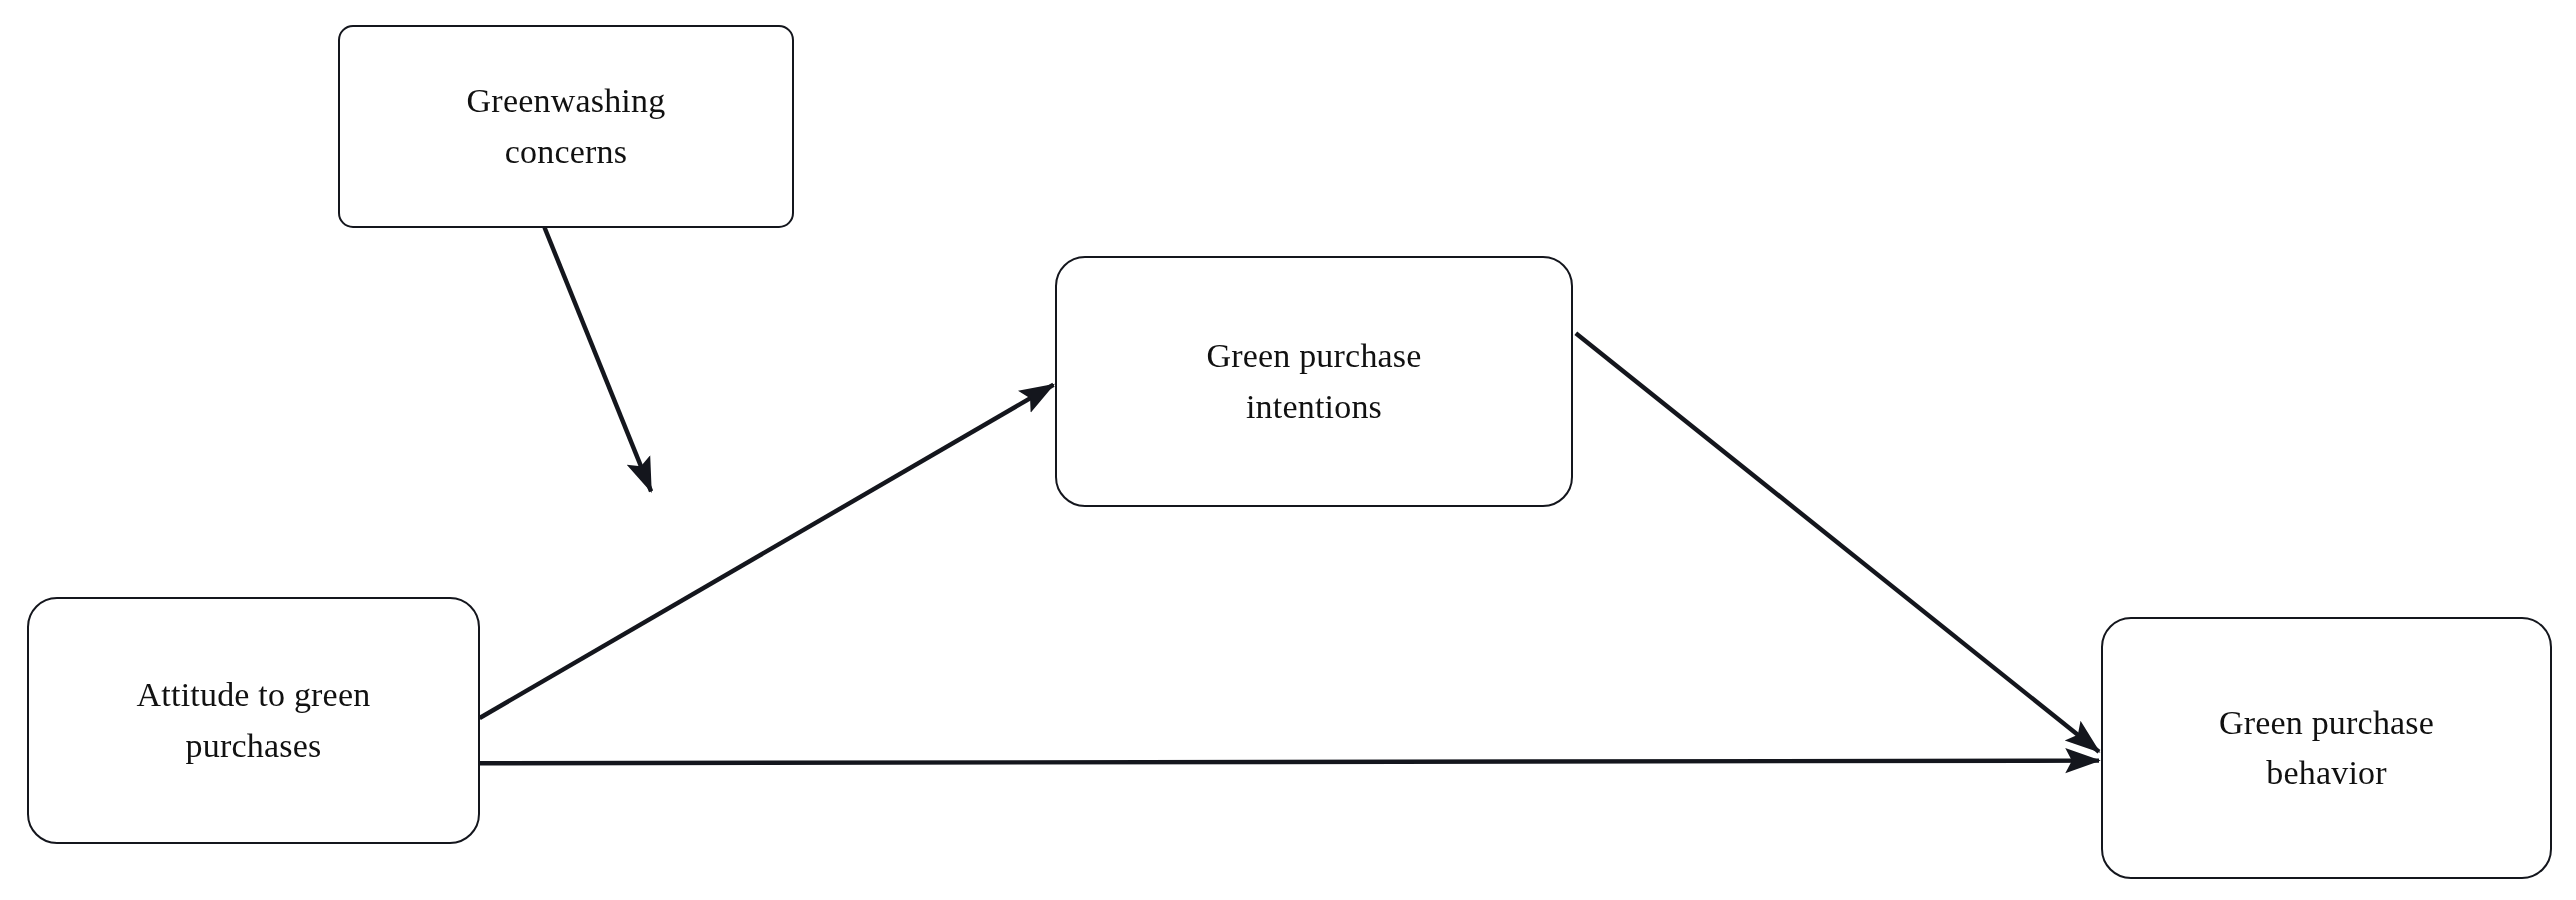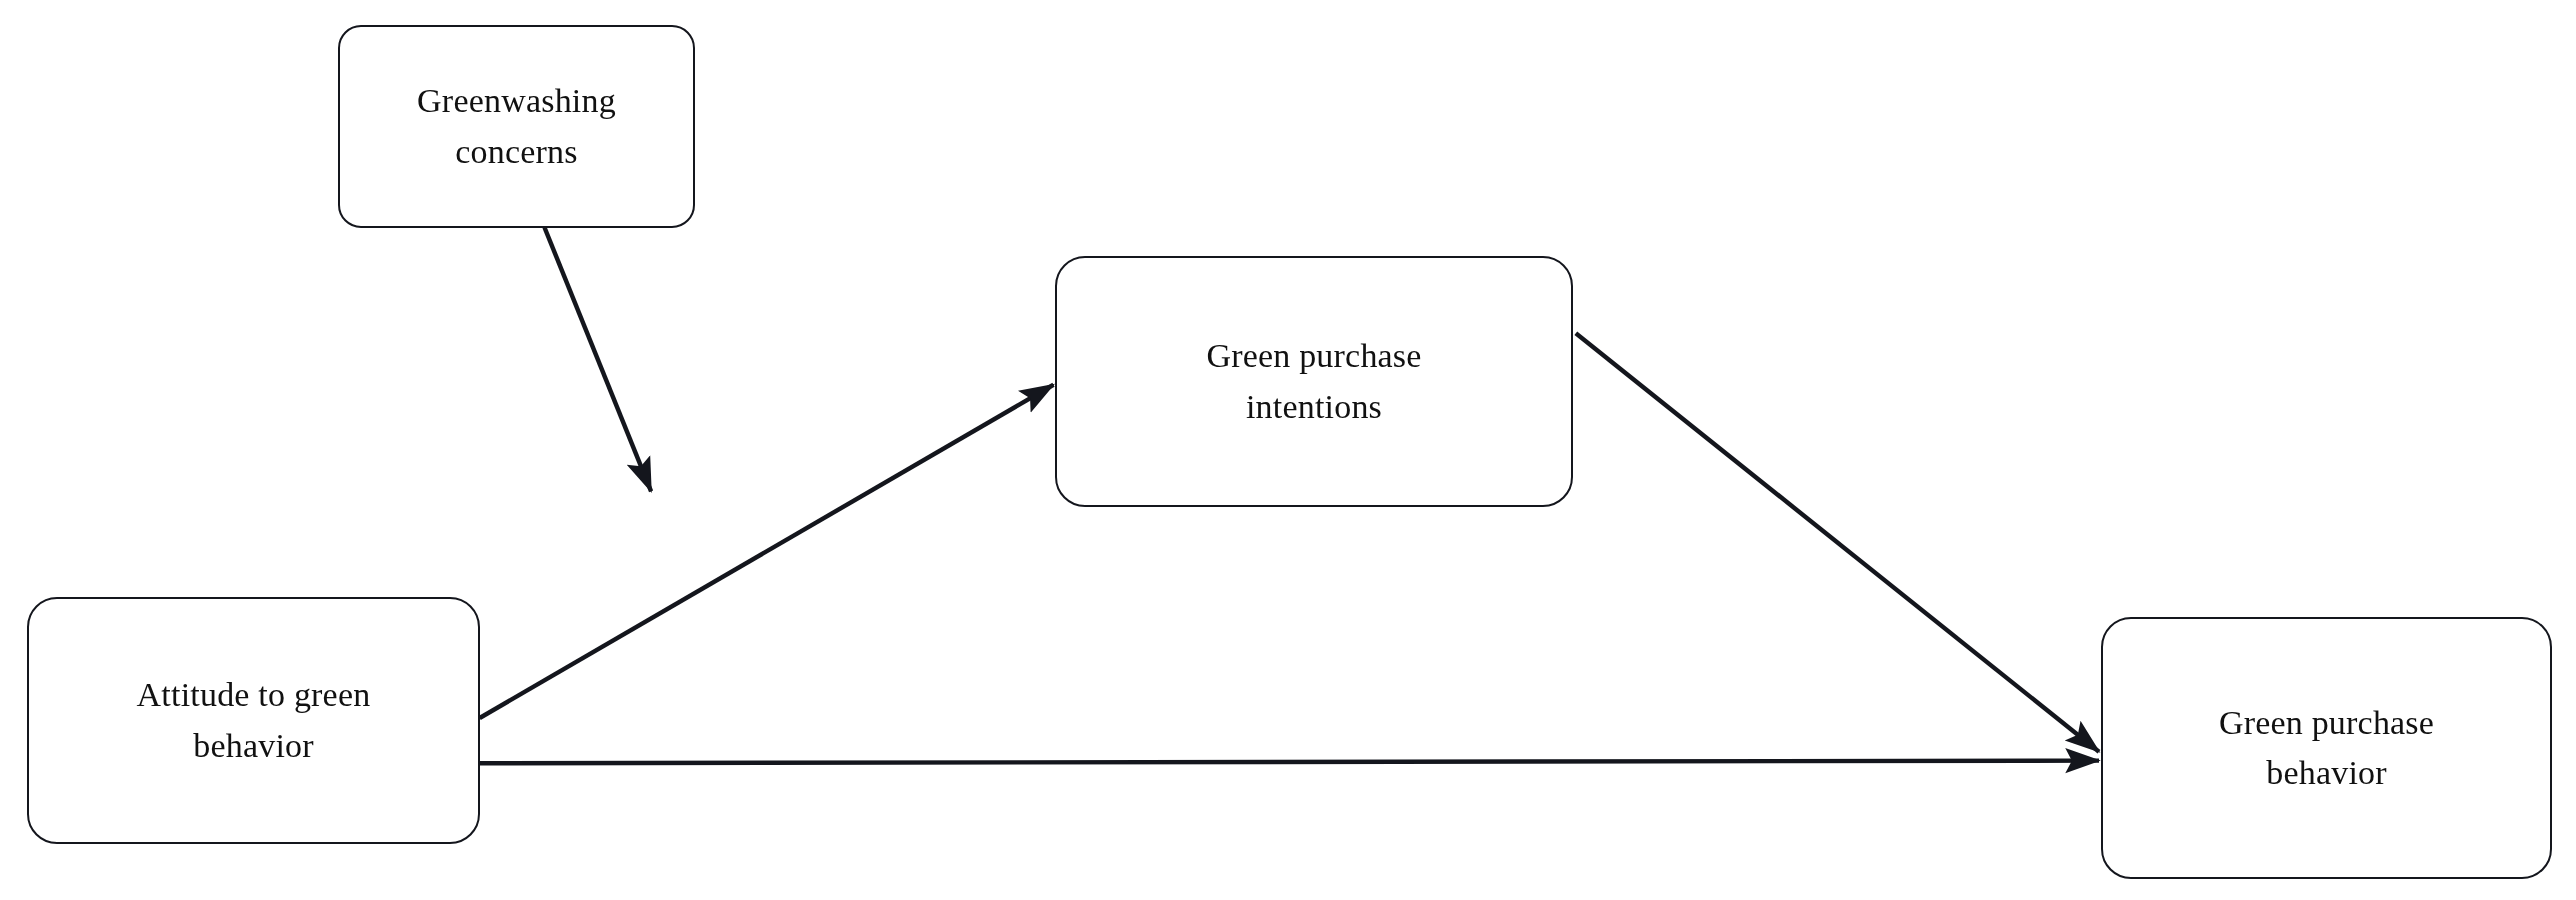--- a/index.html
+++ b/index.html
@@ -41,23 +41,23 @@
     z-index: 2;
   }
   .node-label {
     display: block;
     white-space: pre-line;
     font-family: "Liberation Serif", "DejaVu Serif", serif;
   }
   #node-greenwashing-concerns {
     left: 338px;
     top: 25px;
-    width: 357px;
+    width: 456px;
     height: 203px;
-    border-radius: 23px;
+    border-radius: 15px;
     font-size: 34px;
   }
   #node-green-purchase-intentions {
     left: 1055px;
     top: 256px;
     width: 518px;
     height: 251px;
     border-radius: 30px;
     font-size: 34px;
   }
@@ -104,21 +104,21 @@
 concerns</span>
   </div>
 
   <div class="node-box" id="node-green-purchase-intentions">
     <span class="node-label">Green purchase
 intentions</span>
   </div>
 
   <div class="node-box" id="node-attitude-to-green-purchases">
     <span class="node-label">Attitude to green
-behavior</span>
+purchases</span>
   </div>
 
   <div class="node-box" id="node-green-purchase-behavior">
     <span class="node-label">Green purchase
 behavior</span>
   </div>
 
 </div>
 
 

